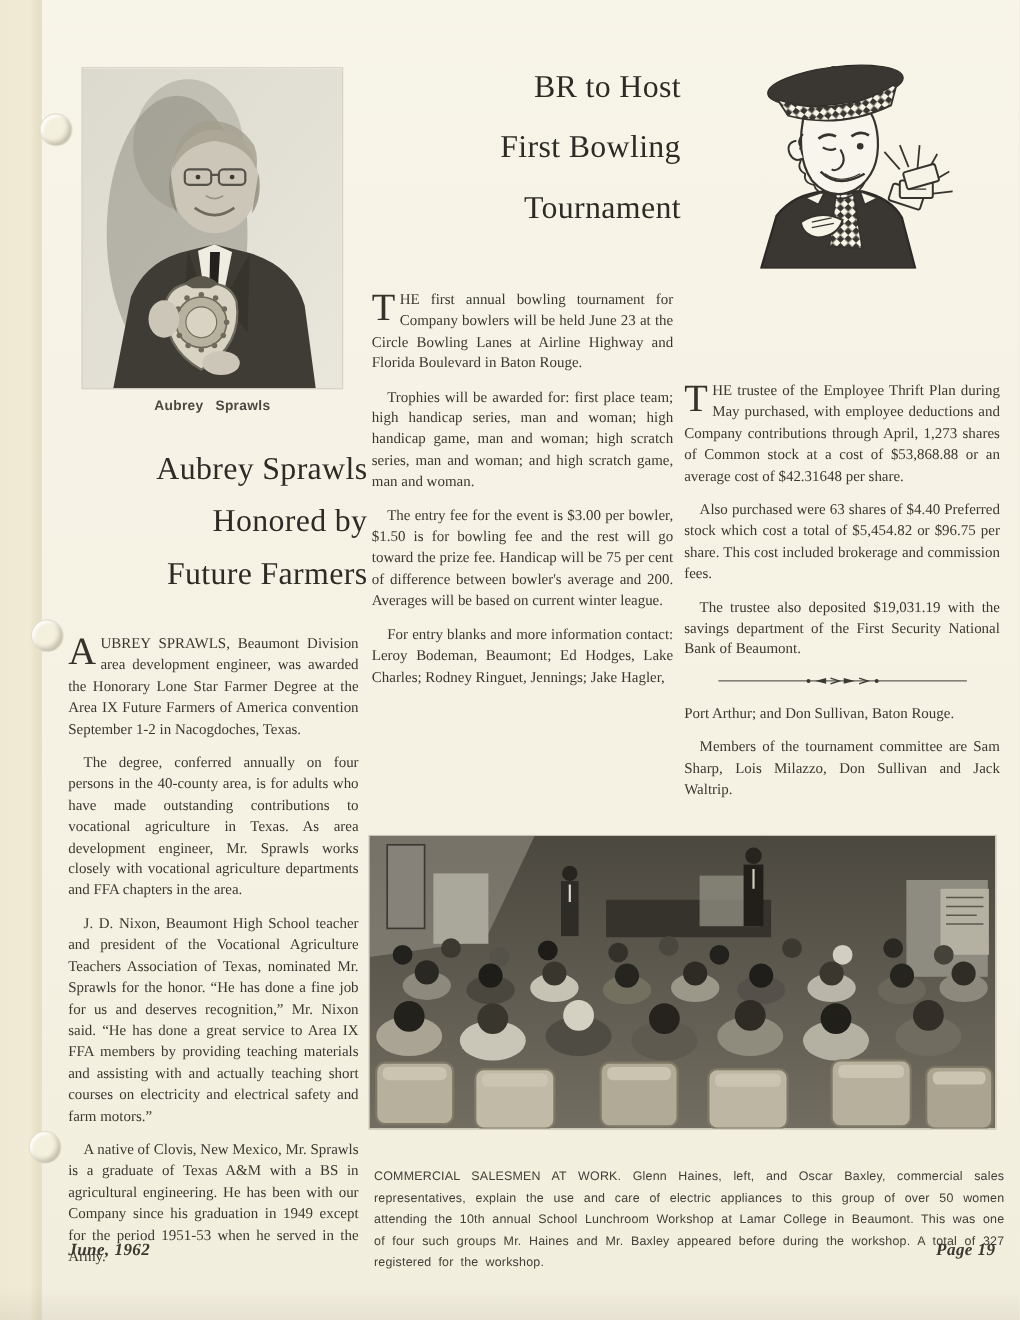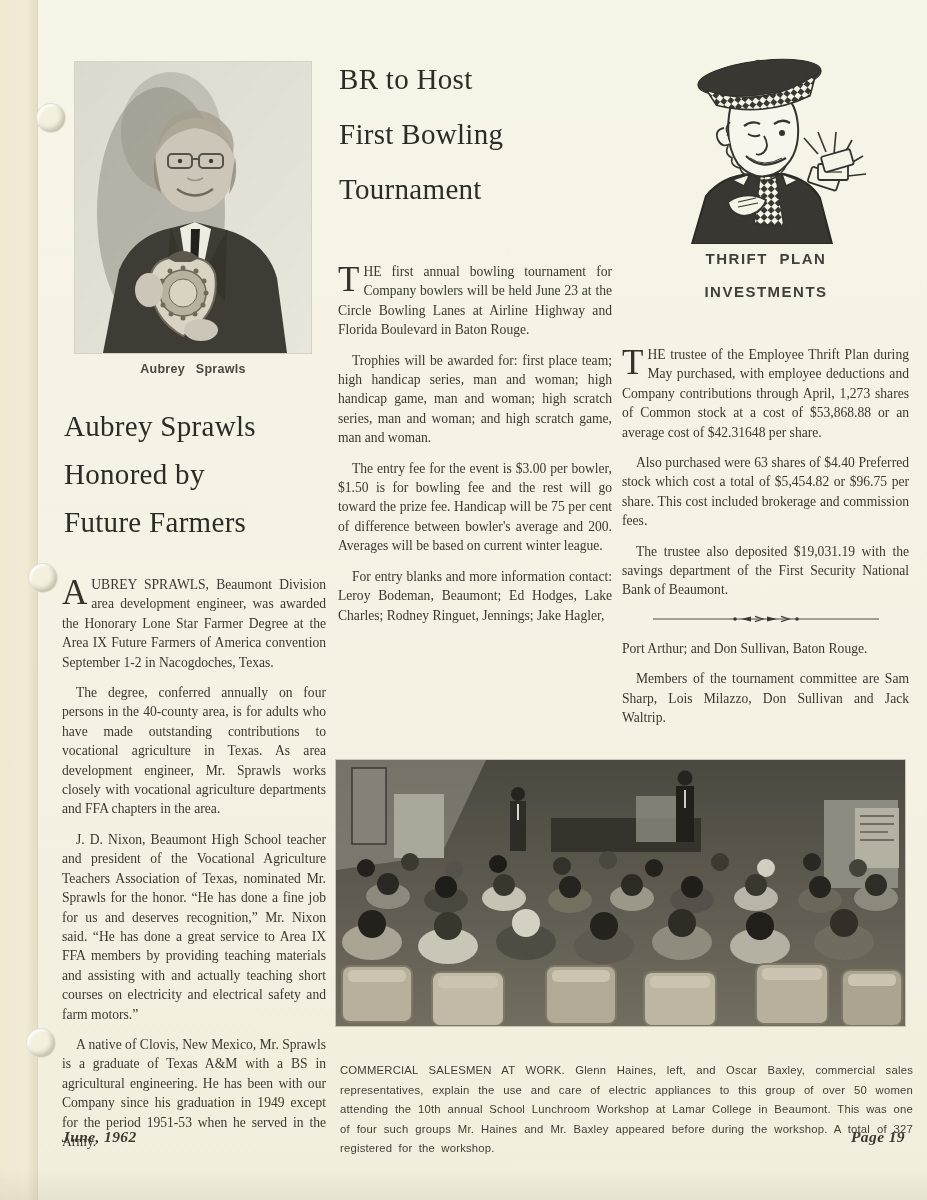--- a/index.html
+++ b/index.html
@@ -19,21 +19,21 @@
 
   
   .portrait{position:absolute;left:75px;top:62px;width:236px;height:291px;
     box-shadow:0 0 0 1px rgba(120,115,100,0.25);}
   .portrait svg{display:block;}
   .portrait-caption{position:absolute;left:75px;top:362px;width:236px;text-align:center;
     font-family:"Liberation Sans", sans-serif;font-weight:bold;font-size:12.5px;color:#4a4840;
     word-spacing:7px;letter-spacing:0.3px;}
 
   .headline{position:absolute;color:#2d2b25;font-size:29px;line-height:48px;
-    white-space:pre-line;font-weight:500;letter-spacing:0.3px;}
+    white-space:pre-line;font-weight:500;letter-spacing:0.3px;text-align:right;}
   .headline-left{left:64px;top:402px;width:270px;}
   .headline-mid{left:339px;top:52px;width:280px;line-height:55px;}
 
   .body-col{position:absolute;font-size:13.6px;line-height:19.4px;color:#3a382f;
     text-align:justify;}
   .body-left{left:62px;top:575px;width:264px;}
   .body-mid{left:338px;top:262px;width:274px;}
   .body-right{left:622px;top:345px;width:287px;}
   .body-col p{margin:0 0 11px 0;text-indent:14px;}
   .body-col p.first{text-indent:0;}
@@ -198,24 +198,20 @@
       <path d="M92,114 q14,10 32,0" fill="none" stroke="#35332e" stroke-width="1"></path>
 
       <g transform="rotate(-7 100 38)">
         <ellipse cx="102" cy="34" rx="62" ry="17" fill="#3a3732" stroke="#2c2a26"></ellipse>
         <path d="M48,40 Q102,66 158,38 L150,58 Q102,74 56,56 Z" fill="url(#check)" stroke="#35332e" stroke-width="1.6"></path>
         <circle cx="102" cy="20" r="4" fill="#3a3732"></circle>
       </g>
     </svg>
   </div>
 
-  <div class="kicker">
-    <div class="line">THRIFT PLAN</div>
-    <div class="line">INVESTMENTS</div>
-  </div>
 
   <div class="body-col body-right">
     <p class="first"><span class="dropcap">T</span><span>HE trustee of the Employee Thrift Plan during May purchased, with employee deductions and Company contributions through April, 1,273 shares of Common stock at a cost of $53,868.88 or an average cost of $42.31648 per share.</span></p>
     <p>Also purchased were 63 shares of $4.40 Preferred stock which cost a total of $5,454.82 or $96.75 per share. This cost included brokerage and commission fees.</p>
     <p>The trustee also deposited $19,031.19 with the savings department of the First Security National Bank of Beaumont.</p>
 
     <svg class="divider" width="230" height="12" viewBox="0 0 230 12">
       <line x1="2" y1="6" x2="228" y2="6" stroke="#3b3933" stroke-width="0.9"></line>
       <circle cx="84" cy="6" r="1.8" fill="#3b3933"></circle>
       <path d="M90,6 l10,-2.6 v5.2 Z" fill="#3b3933"></path>

